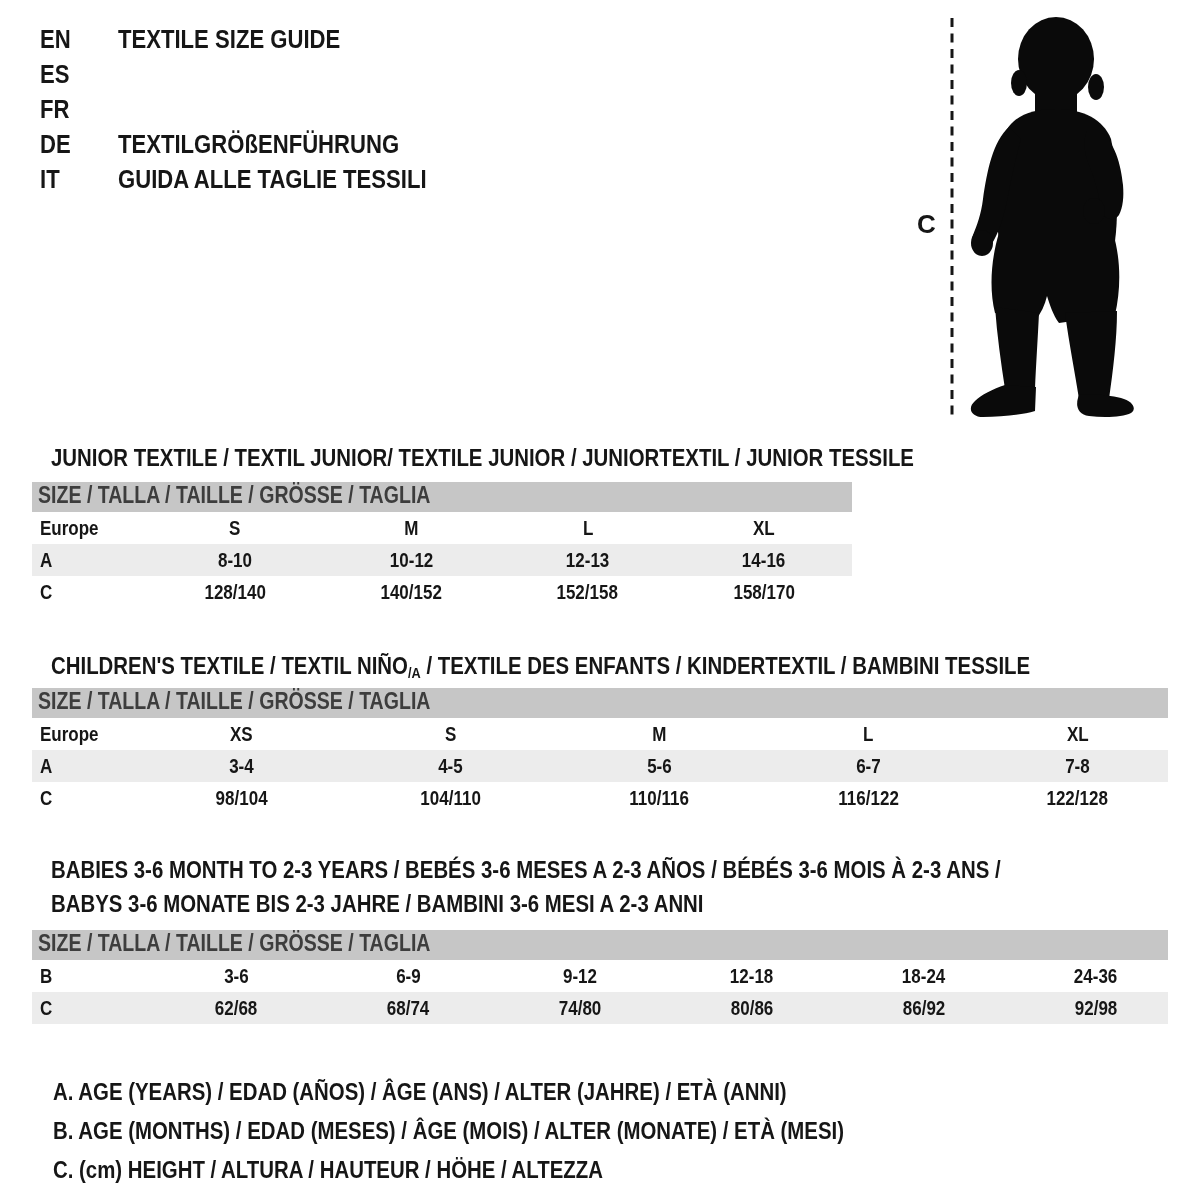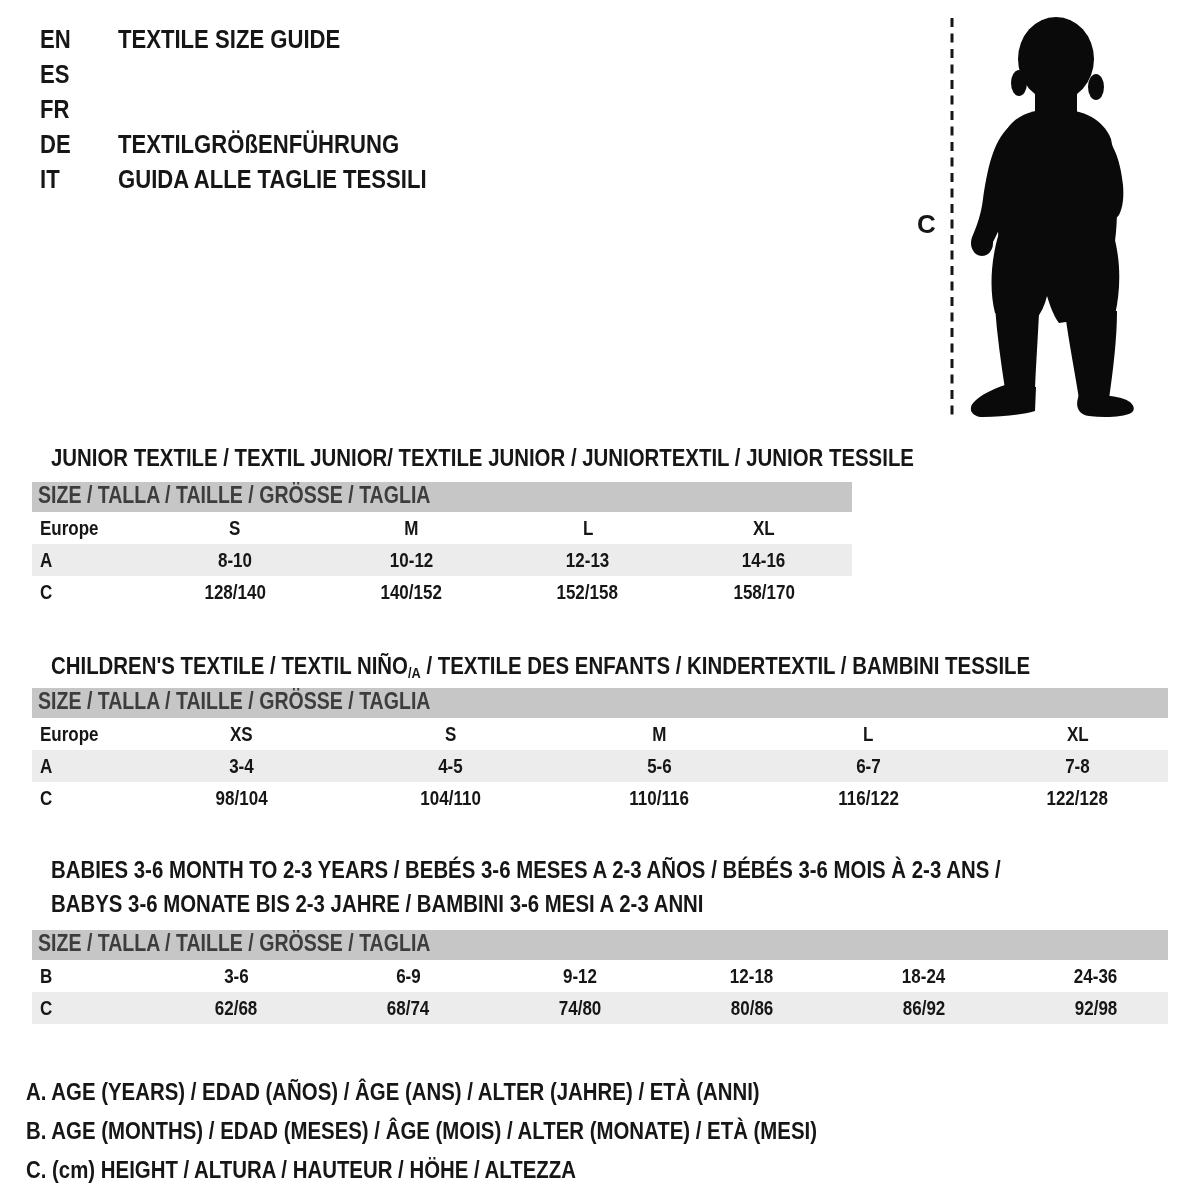--- a/index.html
+++ b/index.html
@@ -36,21 +36,21 @@
           display:flex;align-items:flex-start;padding-left:6px;font-size:23px;font-weight:700;}
   .t-row{display:grid;height:32px;align-items:center;font-size:20px;font-weight:700;}
   .t-row.shade{background:var(--alt-row);}
   .cols4{grid-template-columns:115px repeat(4,1fr);}
   .cols5{grid-template-columns:105px repeat(5,1fr);}
   .cols6{grid-template-columns:118px repeat(6,1fr);}
   .cell{text-align:center;overflow:visible;}
   .cell.label{text-align:left;padding-left:8px;}
 
   
-  .legend{position:absolute;left:26px;top:1072px;}
+  .legend{position:absolute;left:53px;top:1072px;}
   .legend-line{height:39px;display:flex;align-items:center;font-size:24px;font-weight:700;}
 </style>
 </head>
 <body>
 
 <div class="page">
 
   <div class="langs">
     <div class="lang-row">
       <span class="lang-code"><span class="cx left">EN</span></span>

